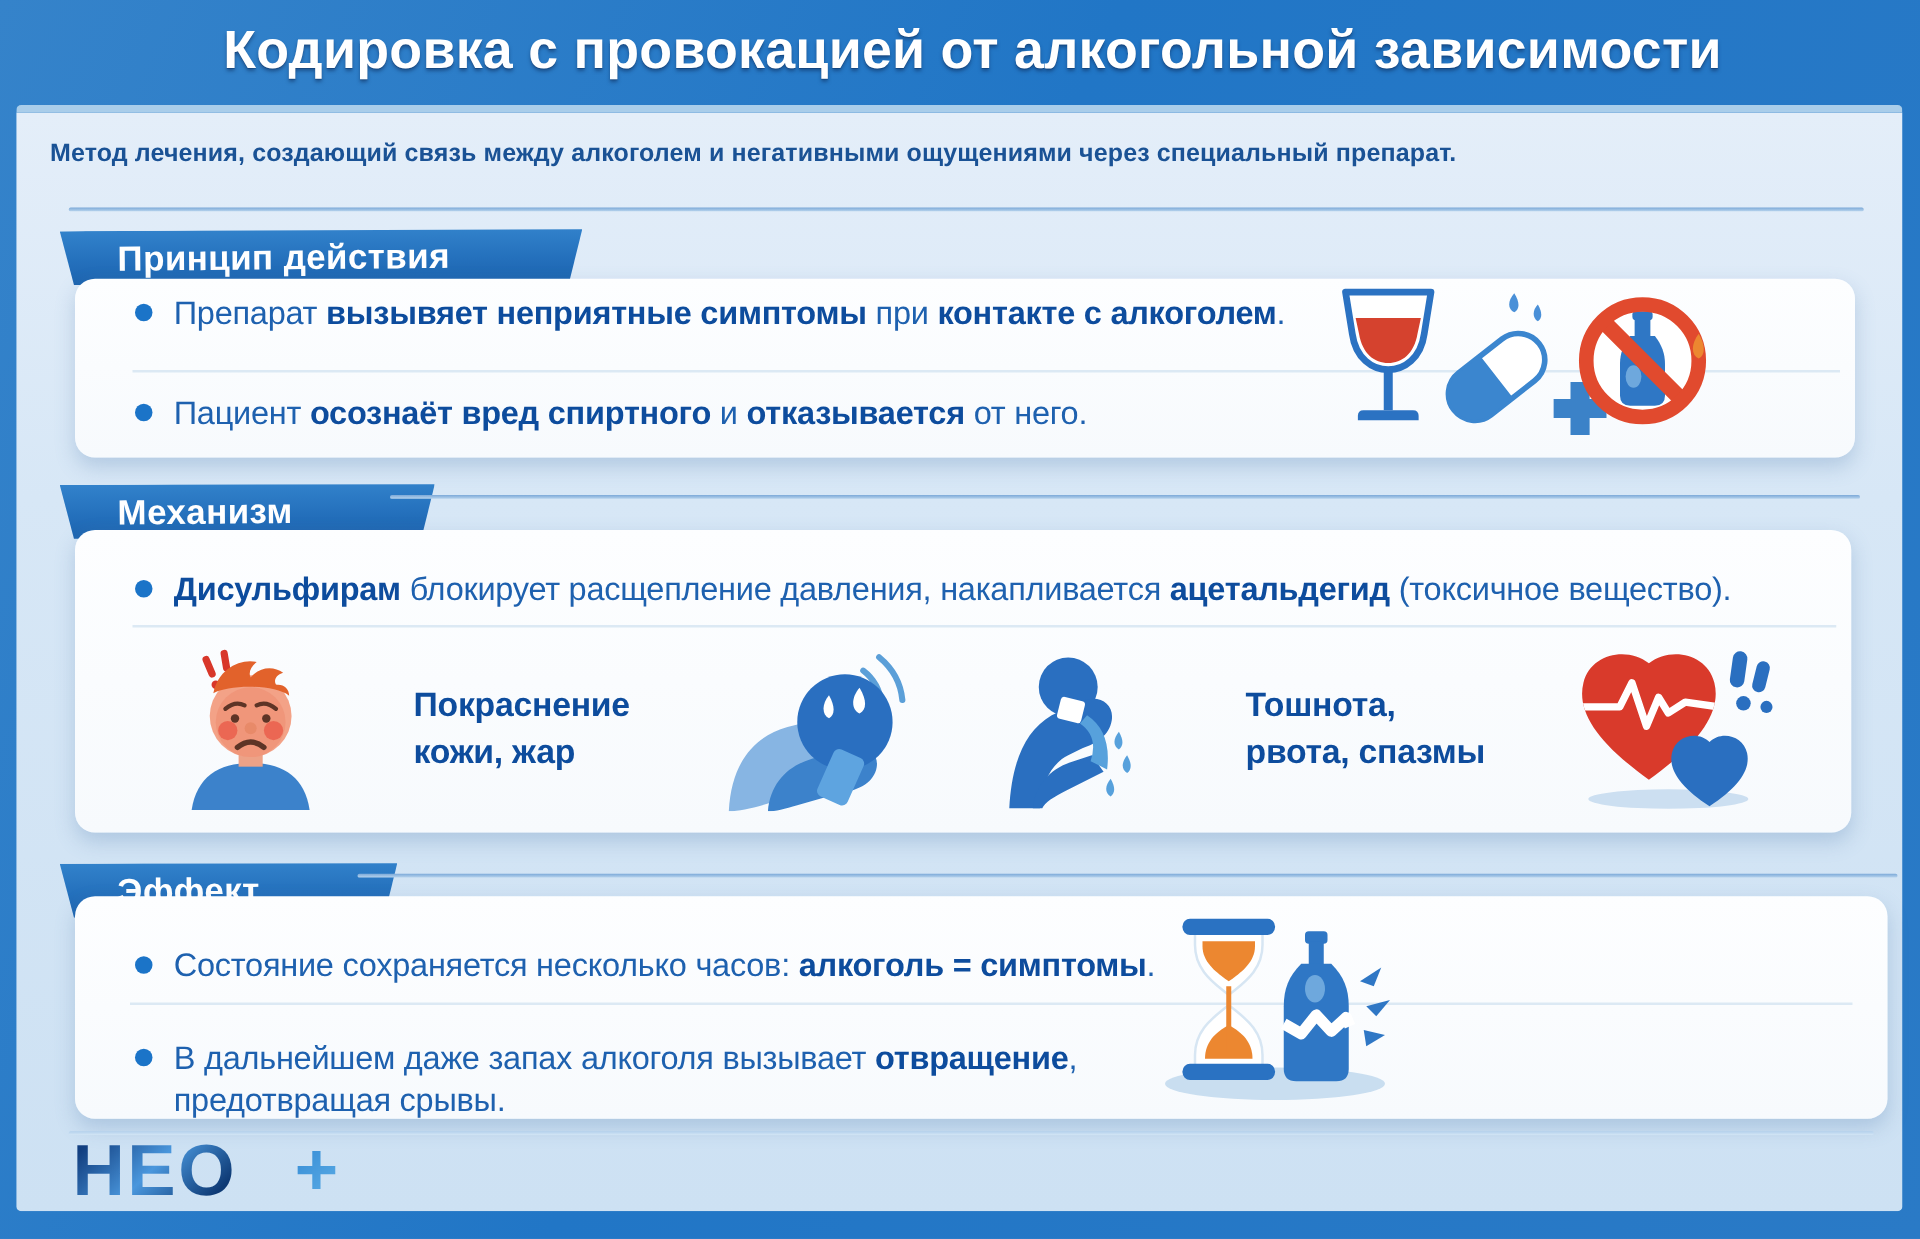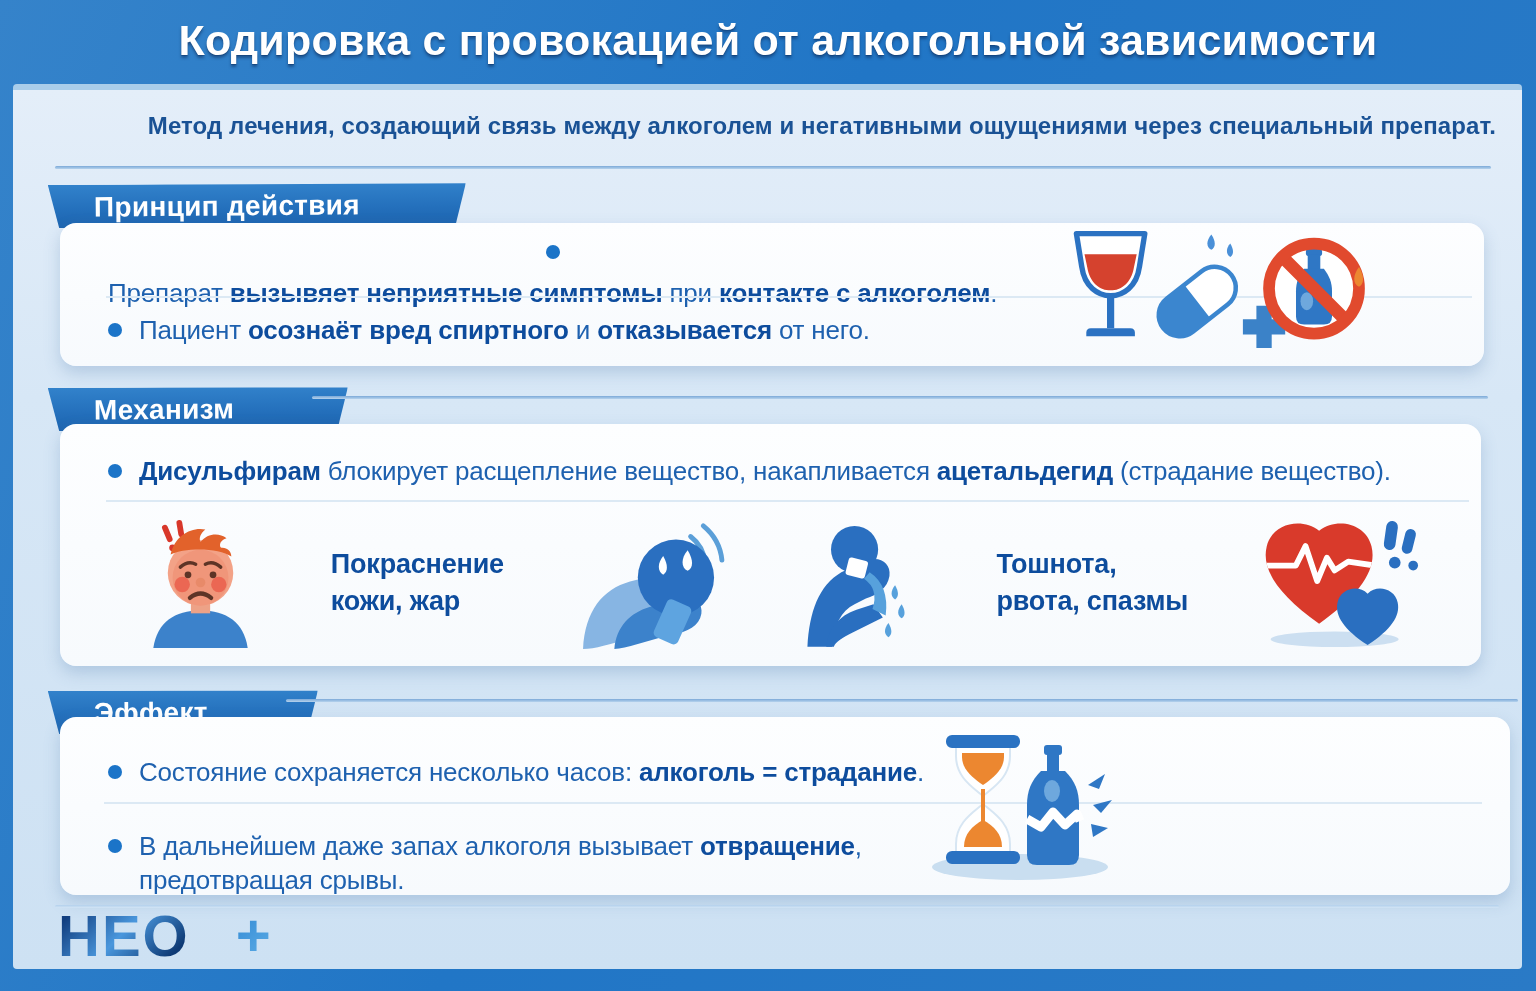--- a/index.html
+++ b/index.html
@@ -7,22 +7,22 @@
   .poster{position:relative;width:1536px;height:991px;overflow:hidden;
     background:linear-gradient(115deg,#3583ca 0%,#2176c6 45%,#2a7ac6 100%);}
   
   .panel{position:absolute;left:13px;right:14px;top:84px;bottom:22px;border-radius:4px;
     background:linear-gradient(180deg,#e4eef9 0%,#d7e7f6 35%,#cde1f3 100%);
     border-top:6px solid #a9cdea;}
   
   .header{position:absolute;top:0;left:0;right:0;height:80px;display:flex;align-items:center;justify-content:center;margin-left:20px;}
   .title{margin:0;color:#ffffff;font-size:43px;font-weight:700;letter-spacing:.2px;white-space:nowrap;
     text-shadow:0 3px 3px rgba(12,42,88,.5),0 1px 0 rgba(12,42,88,.35);}
-  .subtitle{position:absolute;top:112px;left:40px;right:40px;text-align:right;
-    font-size:24px;font-weight:600;color:#1a5295;letter-spacing:.1px;}
+  .subtitle{position:absolute;top:112px;left:40px;right:40px;text-align:left;
+    font-size:20px;font-weight:600;color:#1a5295;letter-spacing:.1px;}
   
   .line{position:absolute;height:3px;background:linear-gradient(180deg,#7ca9d8,#b6d3ed);border-radius:2px;}
   .line-a{top:166px;left:55px;width:1436px;}
   .line-b{top:396px;left:312px;width:1176px;}
   .line-c{top:699px;left:286px;width:1232px;}
   .line-d{top:905px;left:55px;width:1444px;background:linear-gradient(180deg,#b3d0ec,#d3e5f5);}
   
   .banner{position:absolute;display:flex;align-items:center;color:#fff;font-weight:700;font-size:28px;
     background:linear-gradient(180deg,#3282cb 0%,#2470bc 55%,#1c63ae 100%);
     padding-left:46px;letter-spacing:.3px;
@@ -41,21 +41,21 @@
   .card1 .hr{top:73px;left:46px;right:12px;}
   .card2 .hr{top:76px;left:46px;right:12px;}
   .card3 .hr{top:85px;left:44px;right:28px;}
   
   .brow{position:absolute;left:48px;display:flex;align-items:center;gap:17px;}
   .brow .dot{width:14px;height:14px;border-radius:50%;background:#1b74c8;flex:0 0 auto;}
   .brow p{margin:0;font-size:26px;color:#1e61af;letter-spacing:-.2px;line-height:34px;}
   .brow .b{font-weight:700;color:#0d4c9d;}
   .brow.multi{align-items:flex-start;margin-top:12px;}
   .brow.multi .dot{margin-top:10px;}
-  .card1 .r1{top:22px;height:42px;flex-direction:column;}
+  .card1 .r1{top:6px;height:42px;}
   .card1 .r2{top:86px;height:42px;}
   .card2 .r1{top:26px;height:42px;}
   .card3 .r1{top:34px;height:42px;}
   .card3 .r2{top:100px;}
   .card3 .r2 p{max-width:790px;}
   
   .icons1{position:absolute;left:1002px;top:6px;}
   
   .symptoms{position:absolute;left:0;right:0;top:80px;height:158px;display:flex;align-items:center;
     justify-content:space-between;padding:0 62px 0 76px;}
@@ -138,21 +138,21 @@
   </div>
 
   <div class="banner banner2">
     <span>Механизм</span>
   </div>
   <div class="line line-b"></div>
 
   <div class="card card2">
     <div class="brow r1">
       <span class="dot"></span>
-      <p><span class="b">Дисульфирам</span><span> блокирует расщепление вещество, накапливается </span><span class="b">ацетальдегид</span><span> (страдание вещество).</span></p>
+      <p><span class="b">Дисульфирам</span><span> блокирует расщепление давления, накапливается </span><span class="b">ацетальдегид</span><span> (токсичное вещество).</span></p>
     </div>
     <div class="hr"></div>
 
     <div class="symptoms">
 
       <div class="symptom">
         <svg width="130" height="132" viewBox="0 0 135 135">
           <g stroke="#d8372a" stroke-width="6" stroke-linecap="round">
               <line x1="30" y1="10" x2="35" y2="22"></line>
               <line x1="45" y1="5" x2="47" y2="17"></line>
@@ -244,21 +244,21 @@
   </div>
 
   <div class="banner banner3">
     <span>Эффект</span>
   </div>
   <div class="line line-c"></div>
 
   <div class="card card3">
     <div class="brow r1">
       <span class="dot"></span>
-      <p><span>Состояние сохраняется несколько часов: </span><span class="b">алкоголь = страдание</span><span>.</span></p>
+      <p><span>Состояние сохраняется несколько часов: </span><span class="b">алкоголь = симптомы</span><span>.</span></p>
     </div>
     <div class="hr"></div>
     <div class="brow multi r2">
       <span class="dot"></span>
       <p><span>В дальнейшем даже запах алкоголя вызывает </span><span class="b">отвращение</span><span>, предотвращая срывы.</span></p>
     </div>
 
     <svg class="icons3" width="200" height="155" viewBox="0 0 200 155">
       <ellipse cx="100" cy="140" rx="88" ry="13" fill="#c9def0"></ellipse>
 

